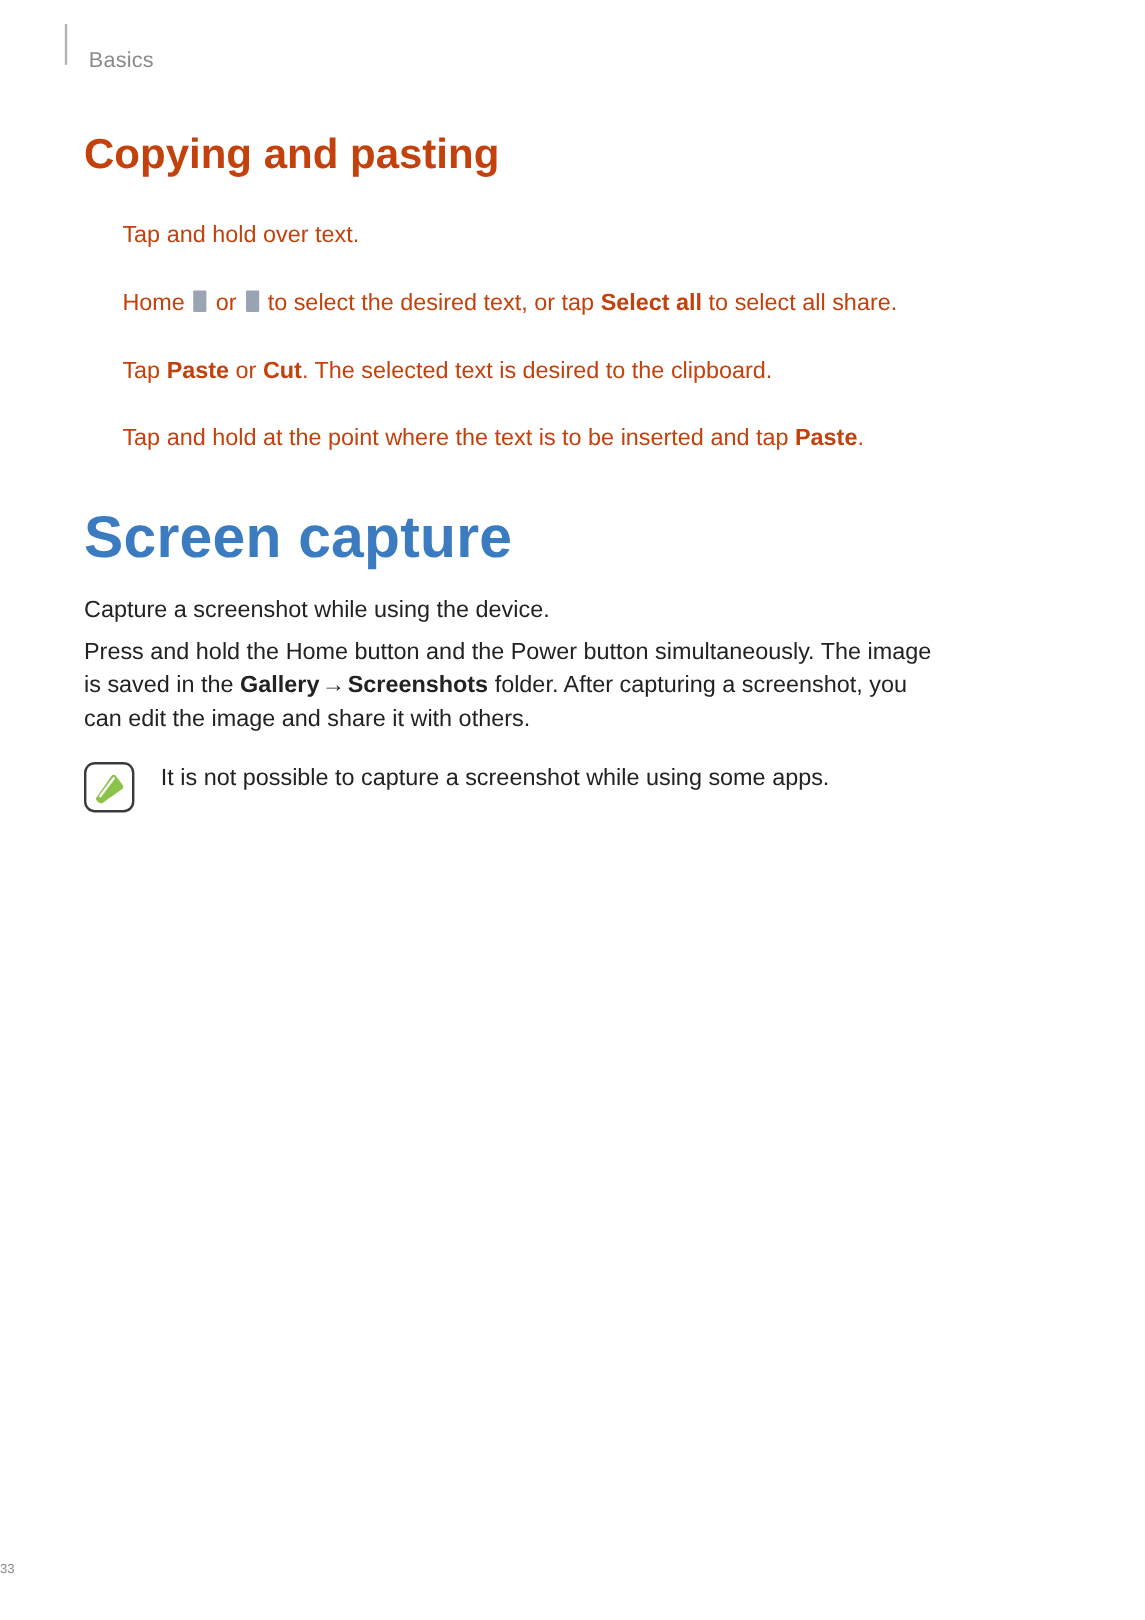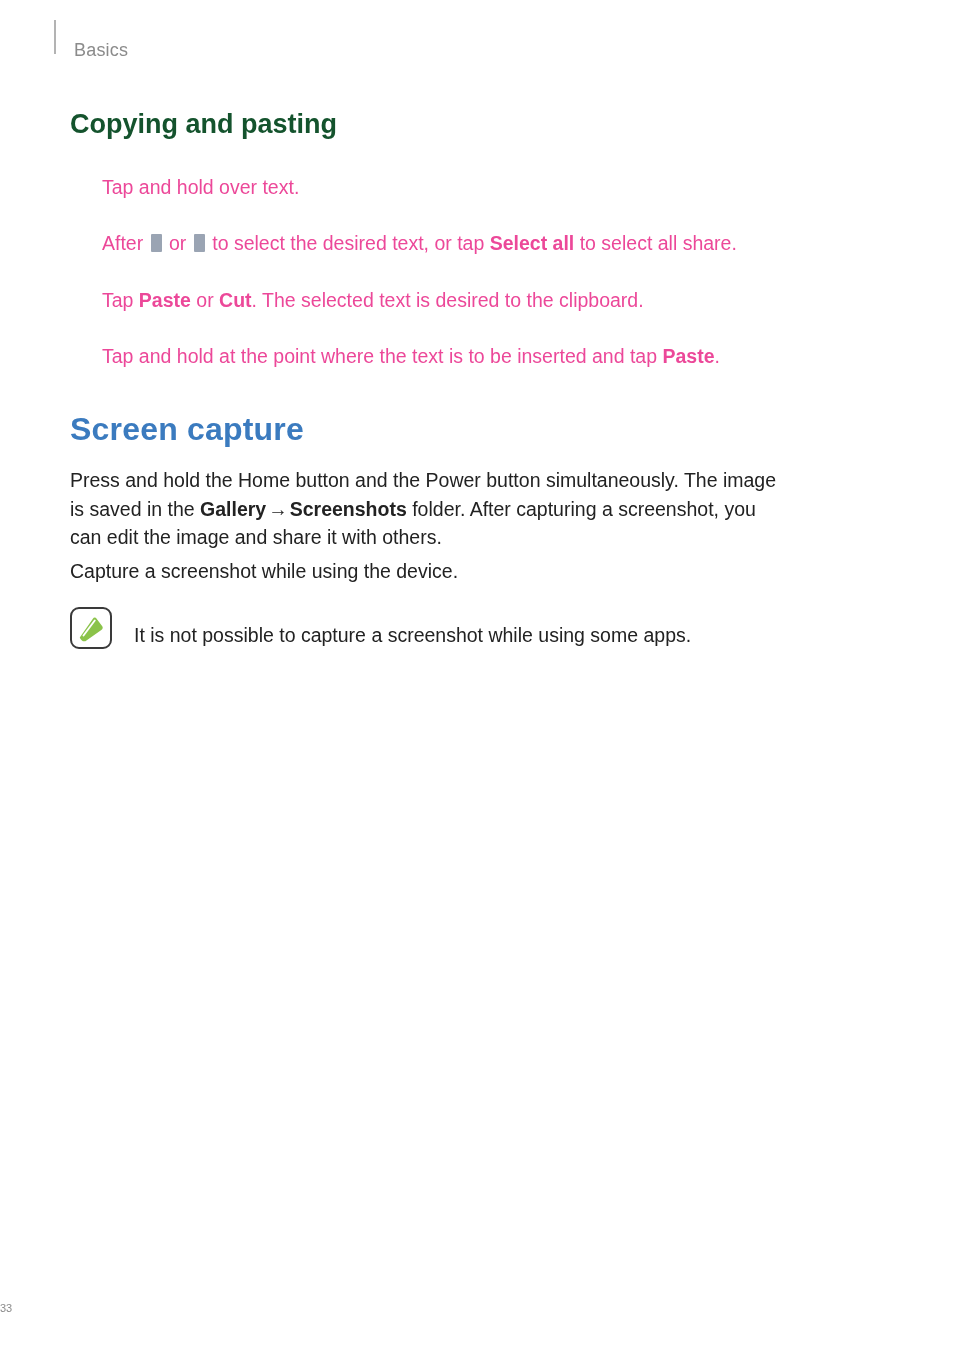--- a/index.html
+++ b/index.html
@@ -1,68 +1,68 @@
 <!DOCTYPE html>
 <html><head>
 <meta charset="utf-8">
 <style>
   * { box-sizing: border-box; margin: 0; padding: 0; }
   html, body { width: 954px; height: 1350px; background: #ffffff; font-family: "Segoe UI", "Helvetica Neue", Arial, sans-serif; color: #1a1a1a; }
   .page { position: relative; width: 860px; height: 1350px; padding: 28px 70px 0 70px; }
   .header-rule { position: absolute; top: 20px; left: 54px; width: 2px; height: 34px; background: #b3b3b3; }
   .breadcrumb { font-size: 18px; color: #8b8b8b; margin-left: 4px; margin-top: 12px; margin-bottom: 48px; letter-spacing: 0.2px; }
-  .section-h2 { font-size: 27px; font-weight: 700; color: #14532d; margin-bottom: 34px; }
+  .section-h2 { font-size: 35px; font-weight: 700; color: #c2410c; margin-bottom: 34px; }
   .steps { margin-left: 32px; }
-  .step { font-size: 19.5px; color: #ec4899; line-height: 1.35; margin-bottom: 30px; }
+  .step { font-size: 19.5px; color: #c2410c; line-height: 1.35; margin-bottom: 30px; }
   .step .b { font-weight: 700; }
   .handle-icon { display: inline-block; width: 11px; height: 18px; background: #9aa4b3; vertical-align: -2px; border-radius: 1px; margin: 0 2px; }
-  .section-h1 { font-size: 32px; font-weight: 700; color: #3b7bbf; margin-top: 42px; margin-bottom: 18px; letter-spacing: 0.2px; }
+  .section-h1 { font-size: 49px; font-weight: 700; color: #3b7bbf; margin-top: 42px; margin-bottom: 18px; letter-spacing: 0.2px; }
   .para { font-size: 19.5px; color: #222; line-height: 1.45; margin-bottom: 6px; }
   .para .b { font-weight: 700; }
   .arrow { display: inline-block; padding: 0 2px; }
-  .note-row { display: flex; align-items: flex-end; margin-top: 22px; gap: 22px; }
+  .note-row { display: flex; align-items: flex-start; margin-top: 22px; gap: 22px; }
   .note-icon-box { width: 42px; height: 42px; border: 2px solid #3a3a3a; border-radius: 9px; display: flex; align-items: center; justify-content: center; flex-shrink: 0; }
   .note-icon-box svg { width: 30px; height: 30px; }
   .note-text { font-size: 19.5px; color: #222; line-height: 1.4; }
   .page-number { position: absolute; bottom: 36px; left: 0; right: 0; text-align: left; font-size: 11px; color: #8b8b8b; }
 </style>
 </head>
 <body>
 
 <div class="page">
   <div class="header-rule"></div>
   <div class="breadcrumb">Basics</div>
 
   <h2 class="section-h2">Copying and pasting</h2>
 
   <div class="steps">
     <div class="step">
       <span>Tap and hold over text.</span>
     </div>
 
     <div class="step">
-      <span>After </span><span class="handle-icon"></span><span> or </span><span class="handle-icon"></span><span> to select the desired text, or tap </span><span class="b">Select all</span><span> to select all share.</span>
+      <span>Home </span><span class="handle-icon"></span><span> or </span><span class="handle-icon"></span><span> to select the desired text, or tap </span><span class="b">Select all</span><span> to select all share.</span>
     </div>
 
     <div class="step">
       <span>Tap </span><span class="b">Paste</span><span> or </span><span class="b">Cut</span><span>. The selected text is desired to the clipboard.</span>
     </div>
 
     <div class="step">
       <span>Tap and hold at the point where the text is to be inserted and tap </span><span class="b">Paste</span><span>.</span>
     </div>
   </div>
 
   <h1 class="section-h1">Screen capture</h1>
 
+  <p class="para">Capture a screenshot while using the device.</p>
+
   <p class="para">
     <span>Press and hold the Home button and the Power button simultaneously. The image is saved in the </span><span class="b">Gallery</span><span class="arrow"> → </span><span class="b">Screenshots</span><span> folder. After capturing a screenshot, you can edit the image and share it with others.</span>
   </p>
-
-  <p class="para">Capture a screenshot while using the device.</p>
 
   <div class="note-row">
     <div class="note-icon-box">
       <svg viewBox="0 0 32 32">
         <path d="M4 26 L18 6 C19 4.5 21 4.5 22 6 L28 14 C29 15.5 28.5 17 27 18 L10 30 C8 31 5 29 4 26 Z" fill="#8bc34a"></path>
         <path d="M8 24 L20 8" stroke="#ffffff" stroke-width="2" stroke-linecap="round"></path>
       </svg>
     </div>
     <div class="note-text">It is not possible to capture a screenshot while using some apps.</div>
   </div>

